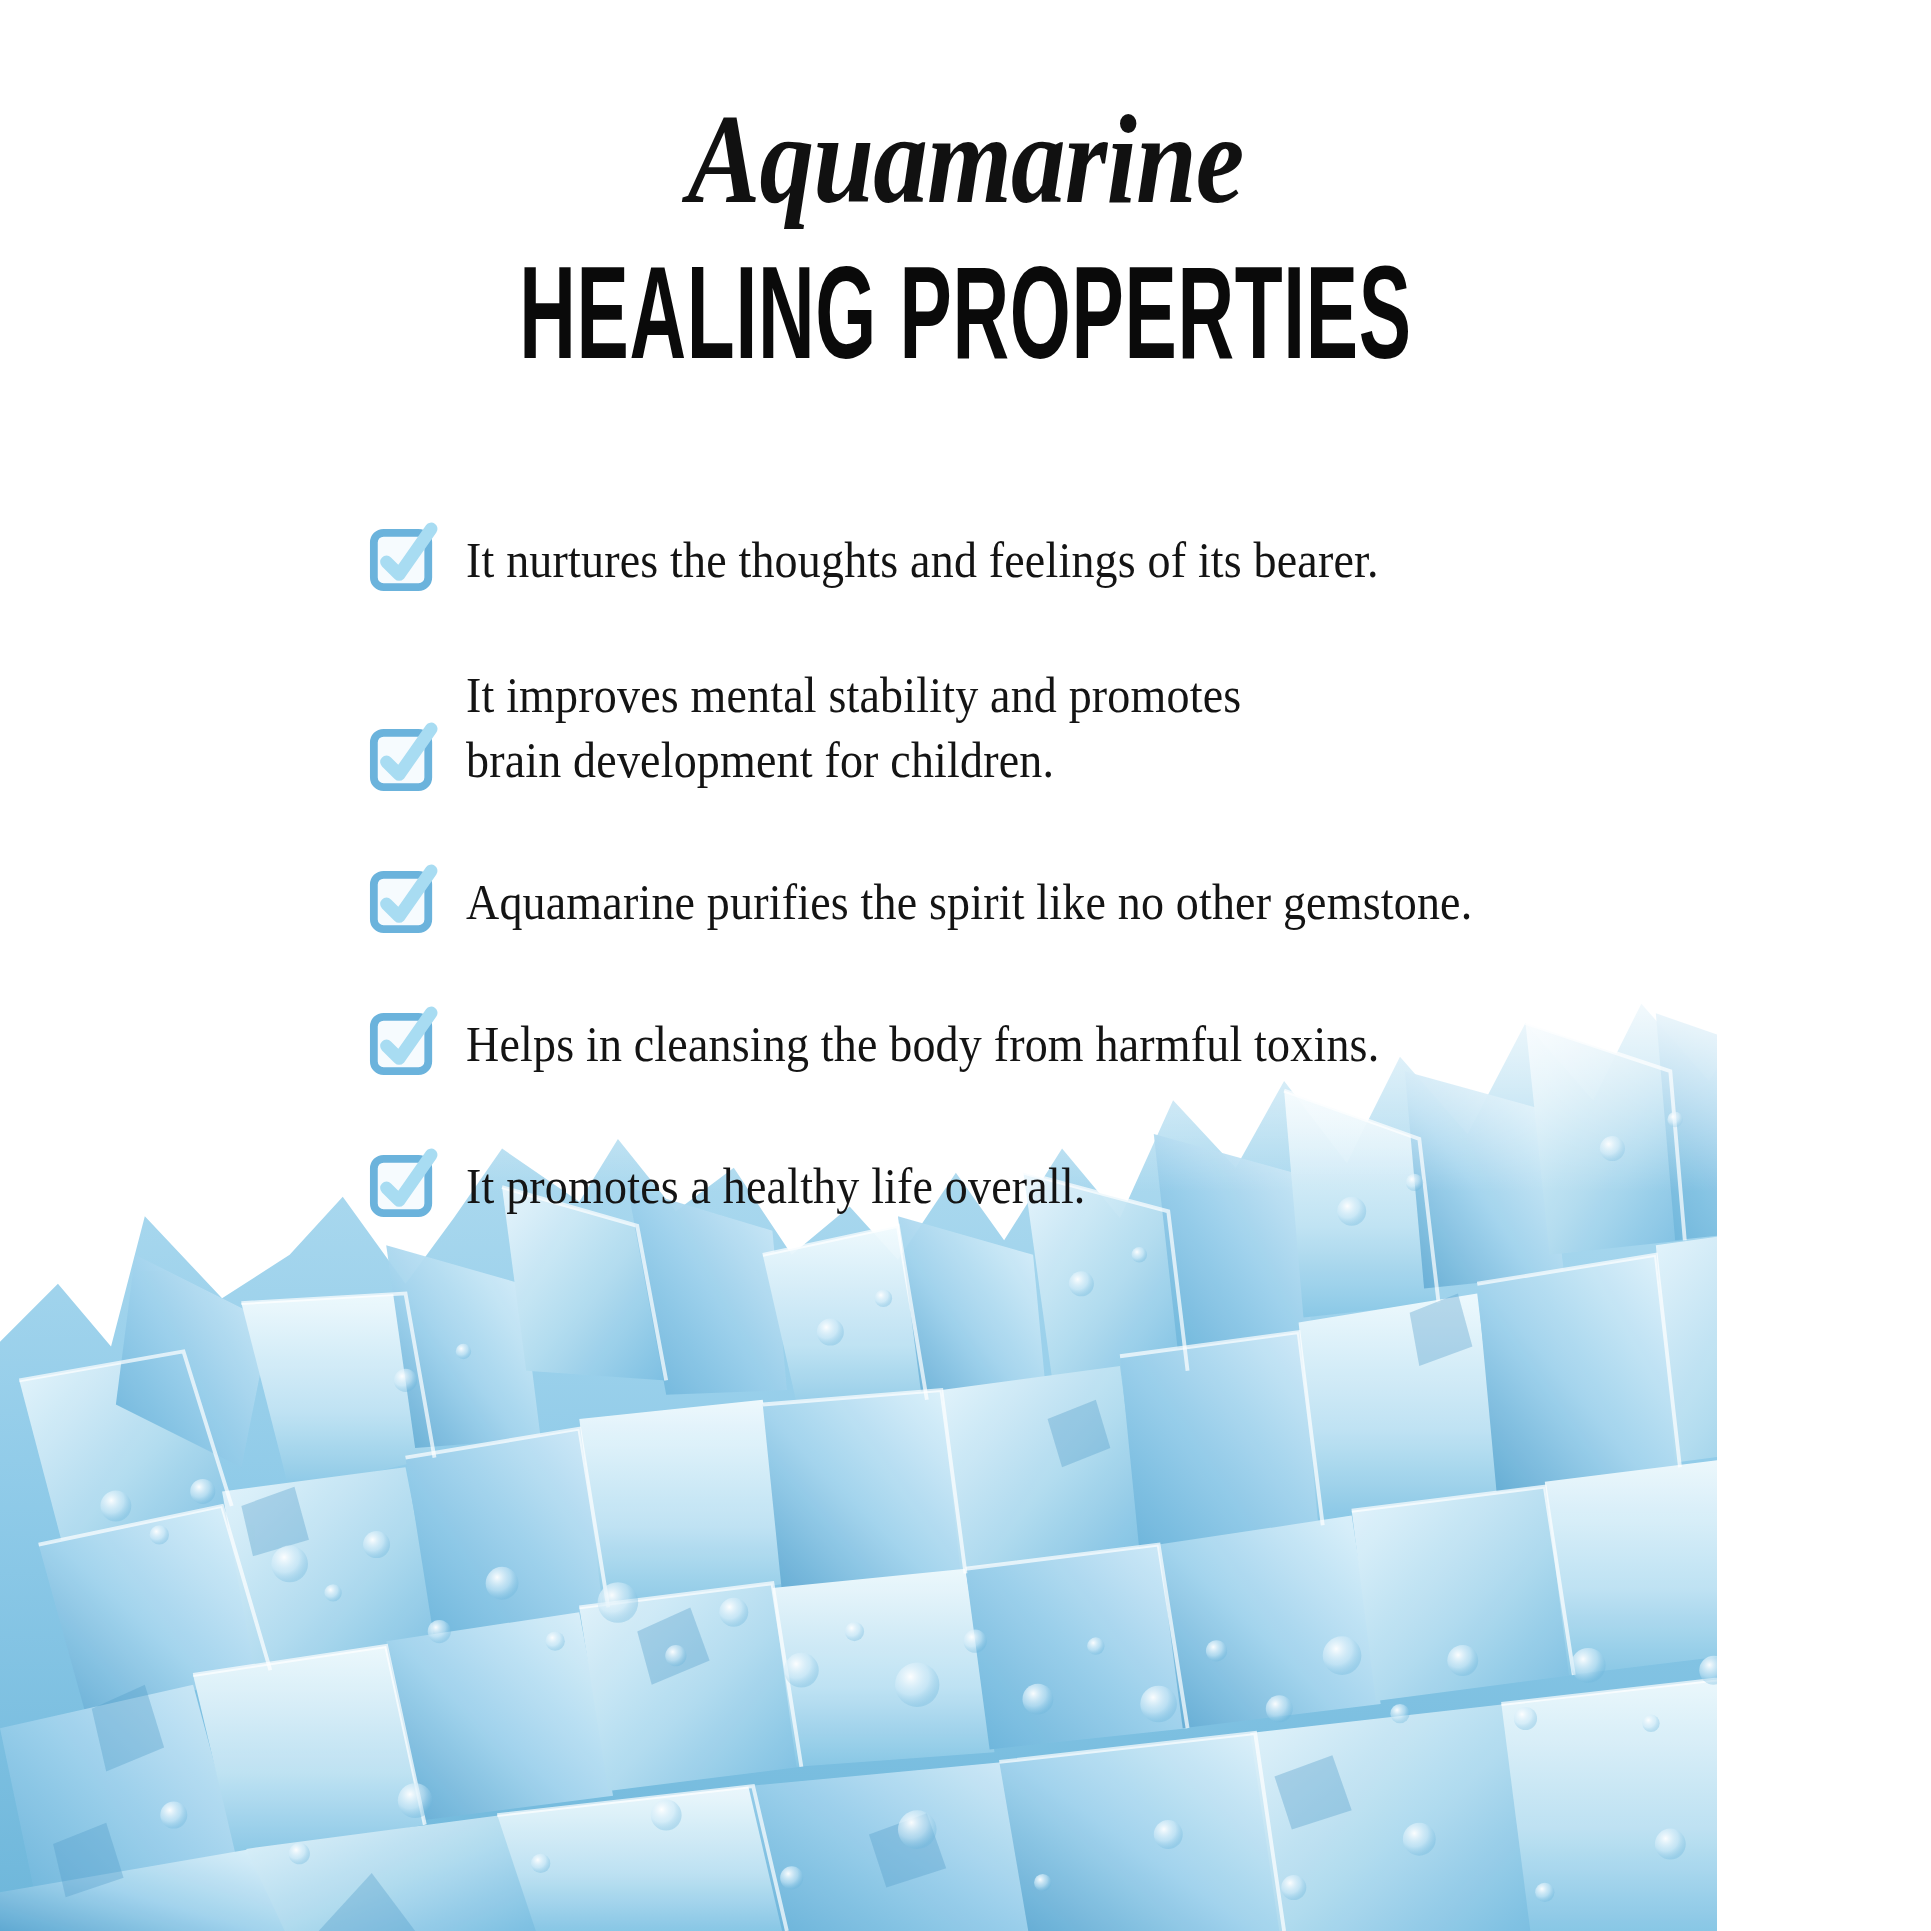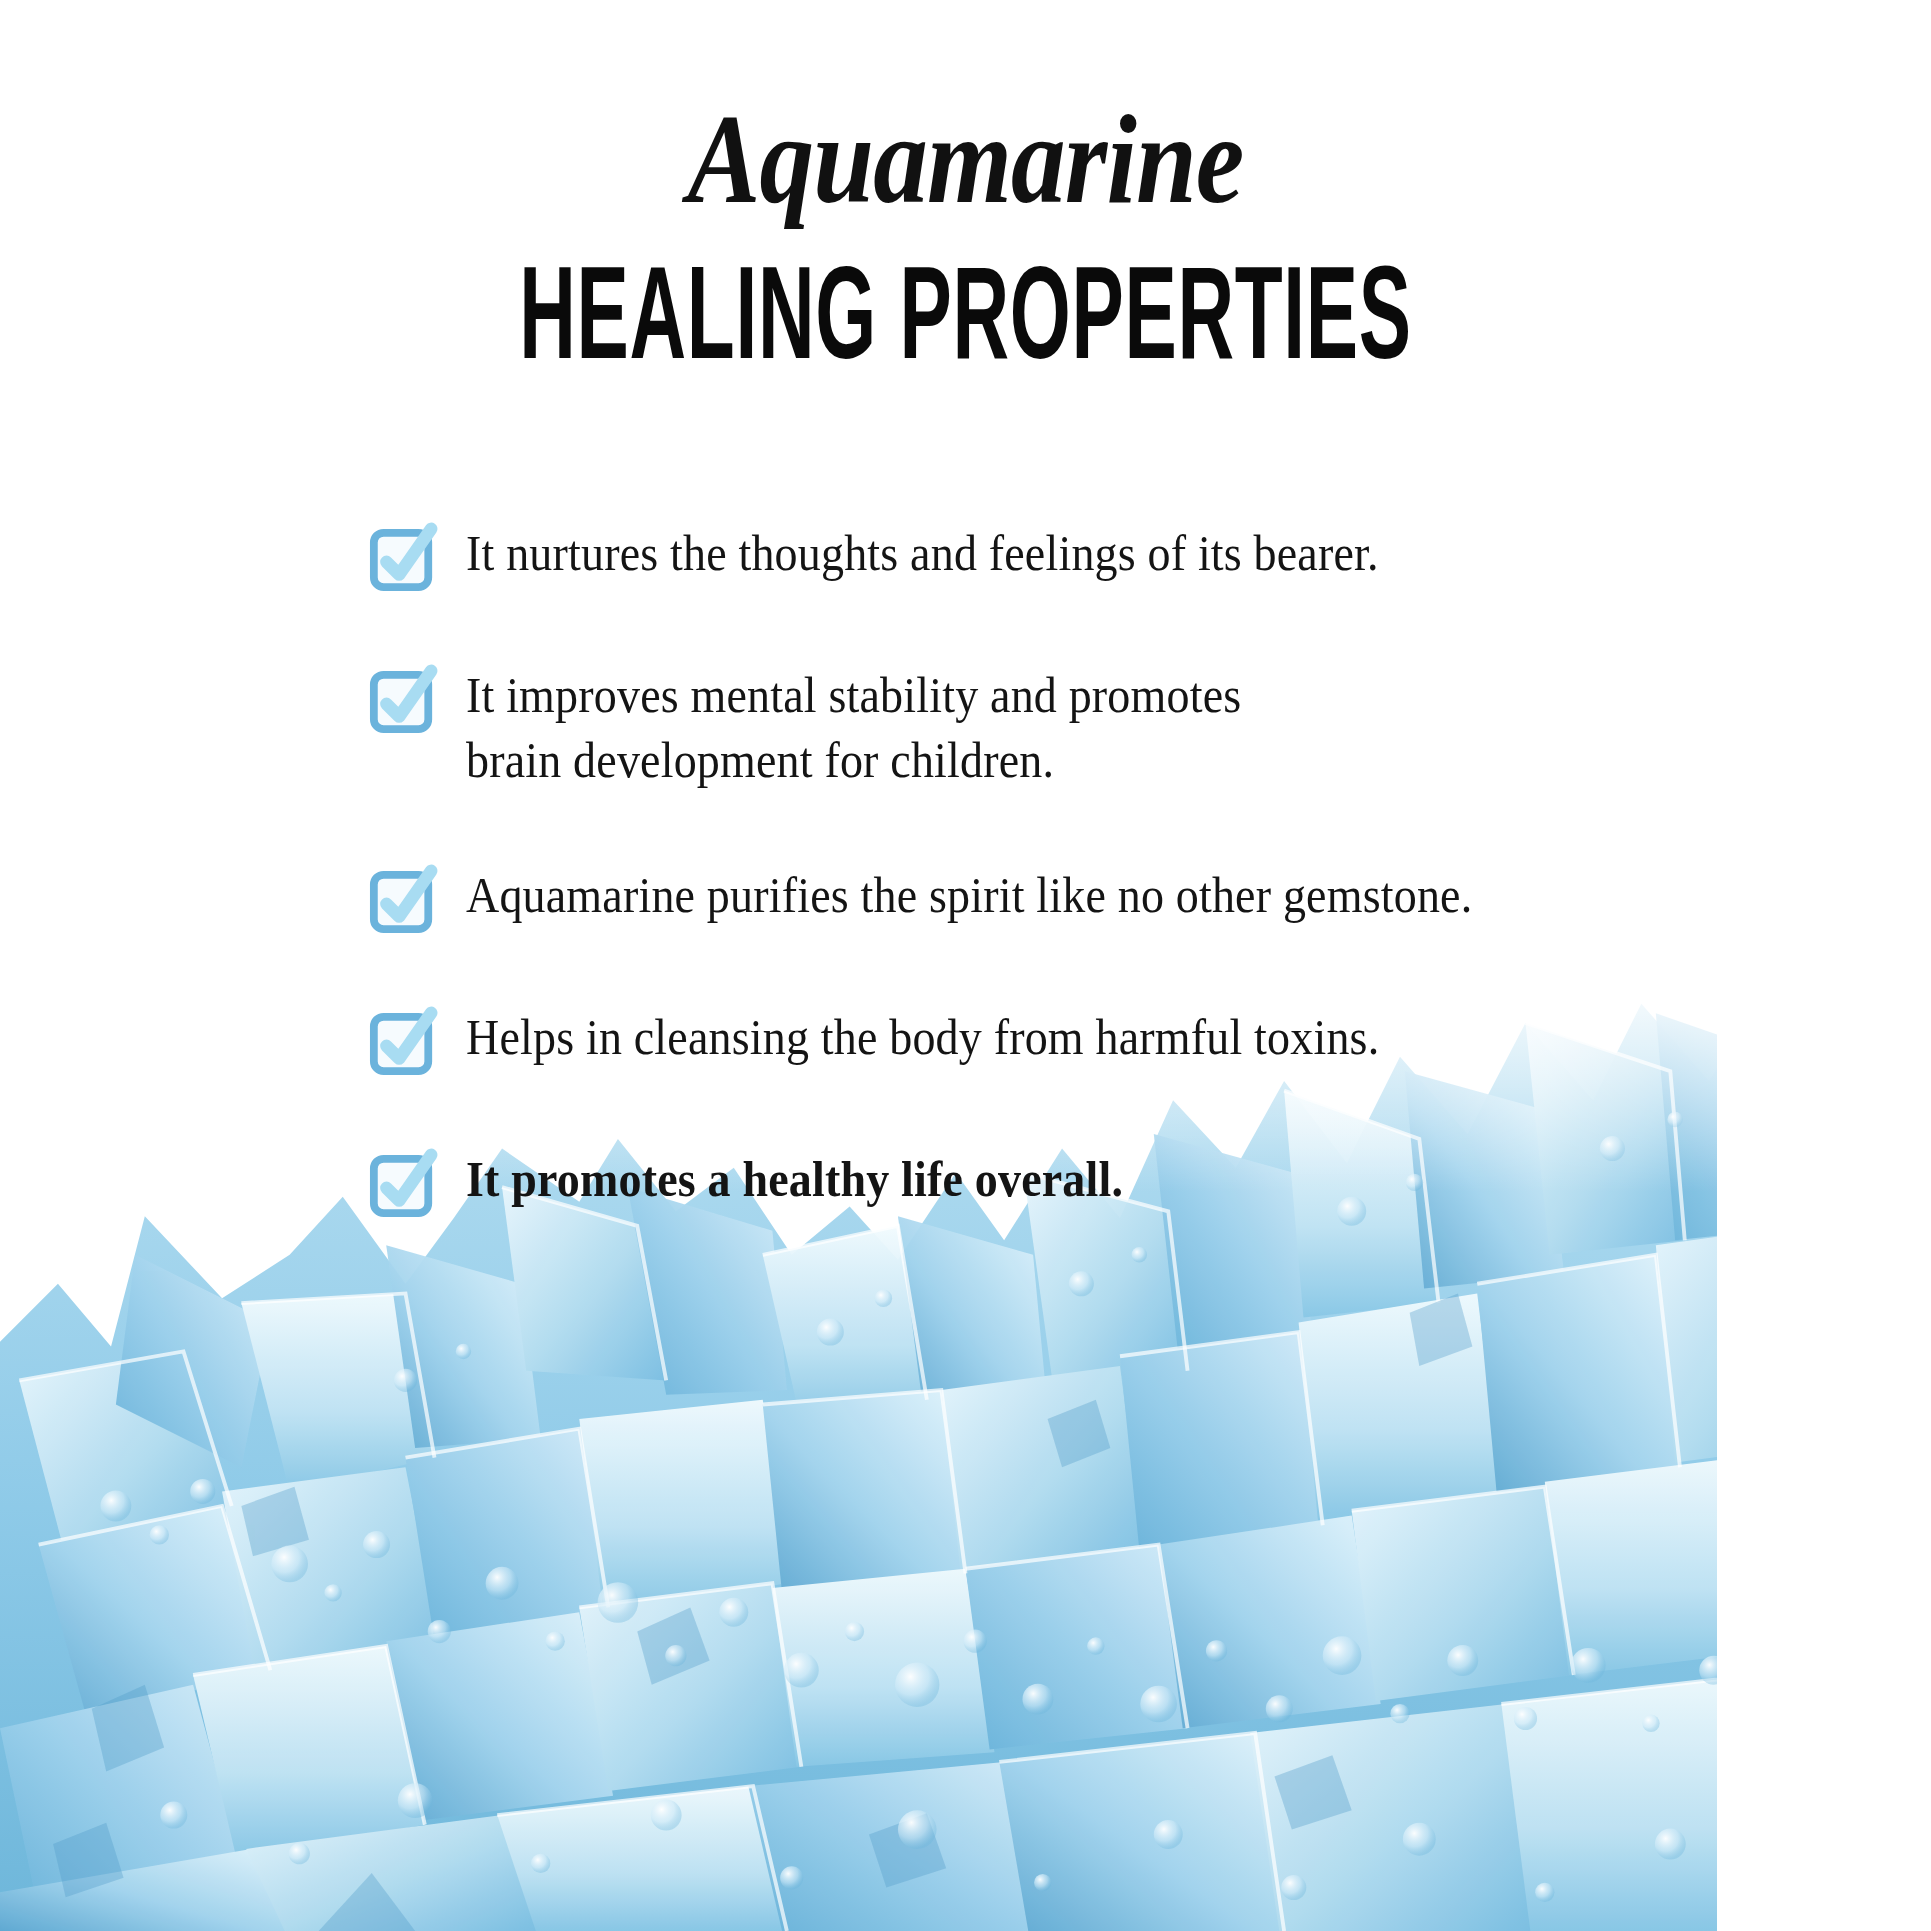--- a/index.html
+++ b/index.html
@@ -55,24 +55,24 @@
   
   .checklist {
     position: absolute;
     top: 521px;
     left: 369px;
     width: 1448px;
     z-index: 5;
   }
   .check-item {
     display: flex;
-    align-items: flex-start;
+    align-items: flex-end;
     margin-bottom: 70px;
   }
-  .check-item:last-child { margin-bottom: 0; font-weight: bold; }
+  .check-item:last-child { margin-bottom: 0; }
 
   .checkbox-icon {
     flex: 0 0 auto;
     width: 68px;
     height: 68px;
     margin-right: 29px;
     margin-top: 3.9px;
     position: relative;
   }
   .checkbox-icon svg { display: block; width: 68px; height: 68px; overflow: visible; }

